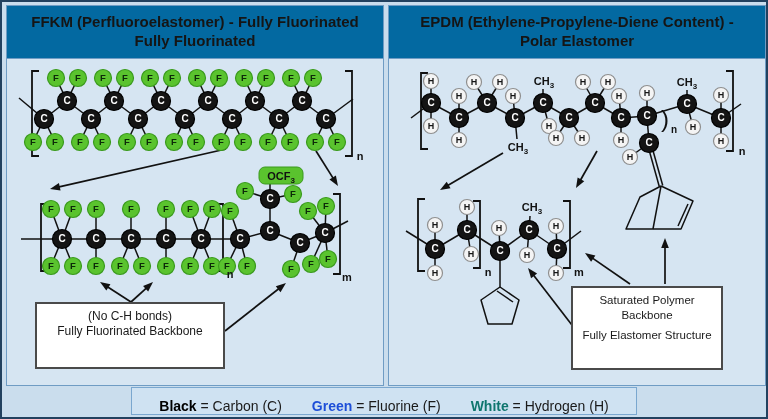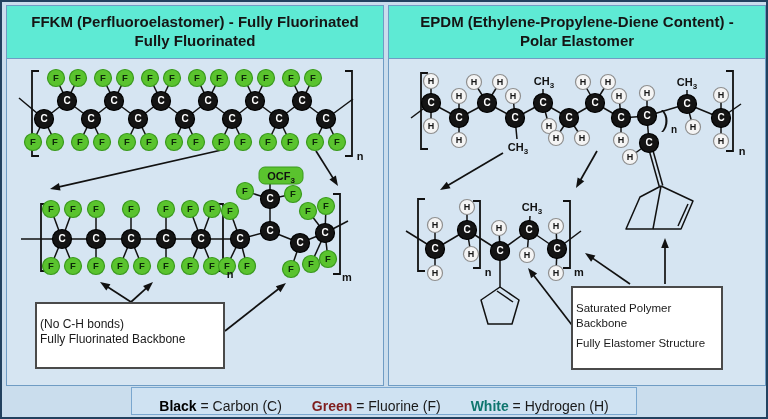--- a/index.html
+++ b/index.html
@@ -1,25 +1,25 @@
 <!DOCTYPE html>
 <html><head>
 <meta charset="utf-8">
 <style>
   html,body{margin:0;padding:0;}
   body{font-family:"Liberation Sans",sans-serif;}
   .page{position:relative;width:768px;height:419px;background:#cadded;border:2px solid #22415f;box-sizing:border-box;overflow:hidden;}
   .panel{position:absolute;top:3px;width:378px;height:381px;background:#d6e5f2;border:1px solid #6f9cc4;box-sizing:border-box;}
   .panel.left{left:4px;}
   .panel.right{left:386px;}
-  .panel-header{height:52px;background:#5eead4;border-bottom:1px solid #6f9cc4;display:flex;flex-direction:column;align-items:center;justify-content:center;}
+  .panel-header{height:52px;background:#0369a1;border-bottom:1px solid #6f9cc4;display:flex;flex-direction:column;align-items:center;justify-content:center;}
   .panel-title{font-size:15px;font-weight:bold;color:#151515;line-height:1.25;text-align:center;}
   .panel-body{position:relative;width:100%;height:326px;}
   .panel-body svg{position:absolute;left:0;top:0;}
-  .note-box{position:absolute;background:#ffffff;border:2px solid #4a4a4a;text-align:left;color:#1a1a1a;box-sizing:border-box;padding:13px 3px;line-height:1.28;}
+  .note-box{position:absolute;background:#ffffff;border:2px solid #4a4a4a;text-align:center;color:#1a1a1a;box-sizing:border-box;padding:5px 3px;line-height:1.28;}
   .note-box.ffkm{left:28px;top:243px;width:190px;height:67px;font-size:12px;}
   .note-box.epdm{left:182px;top:227px;width:152px;height:84px;font-size:11.5px;}
   .note-gap{margin-top:6px;}
   .legend-bar{position:absolute;left:50%;transform:translateX(-50%);top:385px;width:506px;height:28px;background:#cfe2f2;border:1px solid #7aa7cf;box-sizing:border-box;display:flex;align-items:flex-end;justify-content:center;gap:30px;font-size:14px;color:#1a1a1a;}
   .legend-item{white-space:nowrap;}
   .legend-term-bold{font-weight:bold;}
 </style>
 </head>
 <body>
 
@@ -463,18 +463,18 @@
         <div>Saturated Polymer</div>
         <div>Backbone</div>
         <div class="note-gap">Fully Elastomer Structure</div>
       </div>
     </div>
   </div>
 
   <div class="legend-bar">
     <span style="display:flex;gap:30px;">
         <span class="legend-item"><span class="legend-term-bold" style="color: rgb(0, 0, 0);">Black</span><span> = Carbon (C)</span></span>
-        <span class="legend-item"><span class="legend-term-bold" style="color: #7f1d1d;">Green</span><span> = Fluorine (F)</span></span>
+        <span class="legend-item"><span class="legend-term-bold" style="color: #1d4ed8;">Green</span><span> = Fluorine (F)</span></span>
         <span class="legend-item"><span style="color: #0f766e; font-weight: bold;">White</span><span> = Hydrogen (H)</span></span>
       </span>
   </div>
 
 </div>
 
 </body></html>

